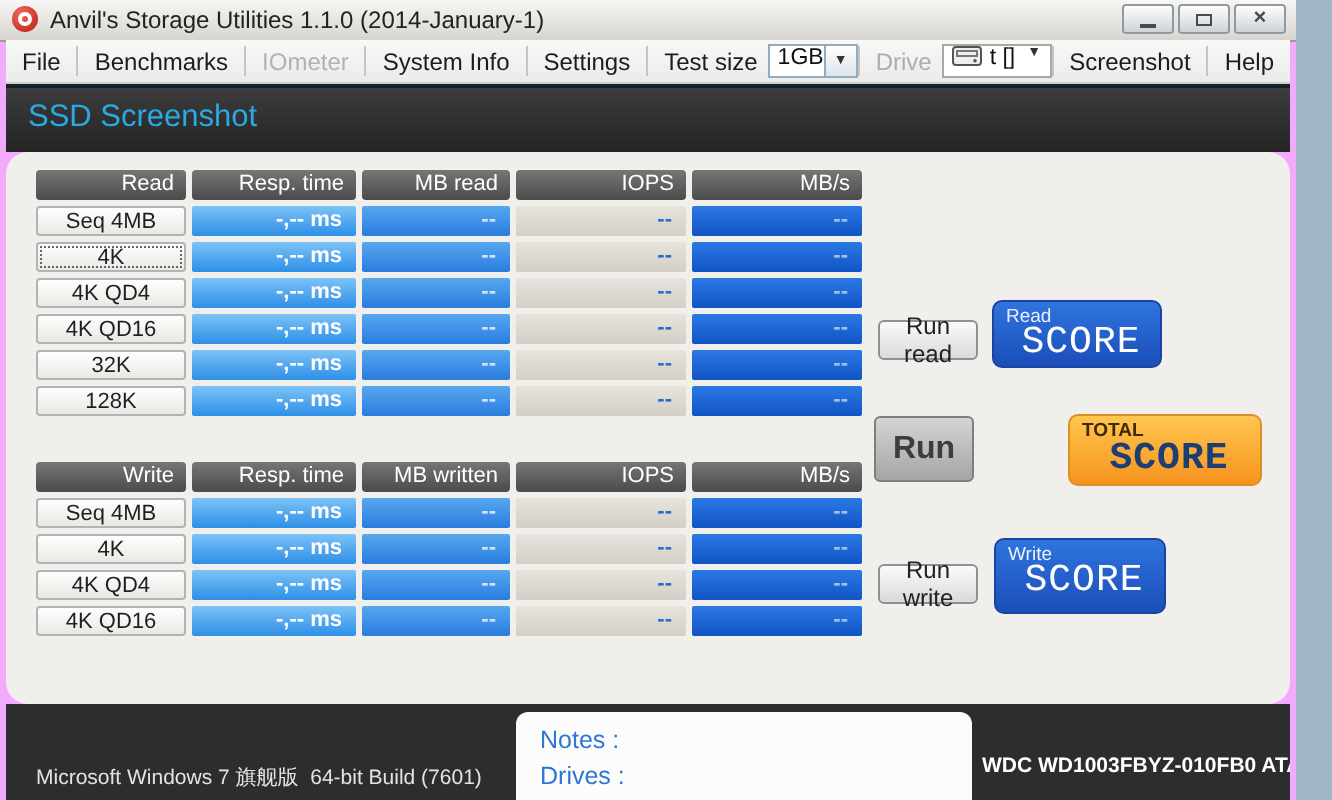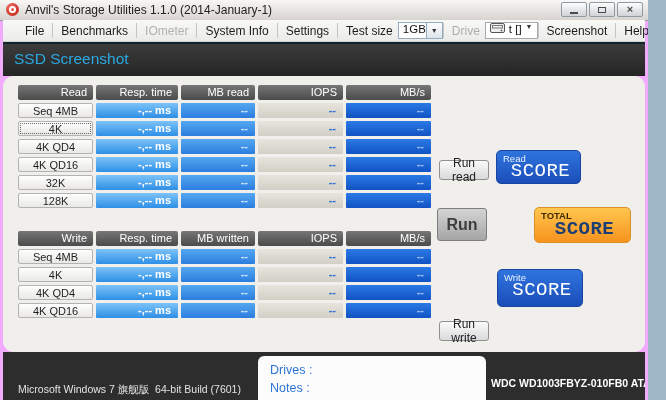--- a/index.html
+++ b/index.html
@@ -31,21 +31,21 @@
     display:flex; align-items:center; justify-content:center; box-sizing:border-box;
   }
   .glyph-min { width:8px; height:2px; background:#4a4a4a; margin-top:7px; }
   .glyph-max { width:8px; height:6px; border:1px solid #4a4a4a; box-sizing:border-box; }
   .glyph-close { font-size:11px; font-weight:bold; color:#4a4a4a; line-height:1; }
   
   .menubar {
     position:absolute; top:20px; left:3px; right:3px; height:22px;
     background:linear-gradient(#f8f8f6,#ebebe9);
     border-bottom:1px solid #cfcfcd;
-    display:flex; align-items:center; padding-left:14px; box-sizing:border-box;
+    display:flex; align-items:center; padding-left:0; box-sizing:border-box;
     white-space:nowrap;
   }
   .mitem { padding:0 8px; font-size:12px; color:#1c1c1c; line-height:18px; cursor:default; }
   .mitem.disabled { color:#b2b2b2;text-align:center; }
   .mlabel { padding:0 5px 0 8px; font-size:12px; color:#1c1c1c; }
   .mlabel.disabled { color:#aeaeae; }
   .msep { width:1px; height:15px; background:#c4c4c4; flex:0 0 auto; }
   .combo {
     display:flex; align-items:flex-start; height:17px; background:#fff;
     border:1px solid #93abc0; box-sizing:border-box;
@@ -89,21 +89,21 @@
   .cell.mb   { background:linear-gradient(#55a7f0,#2b7dde); color:#cfe5fb; }
   .cell.iops { background:linear-gradient(#e7e4dd,#d2cfc6); color:#2a6cd0; }
   .cell.mbs  { background:linear-gradient(#2b79e4,#1153c4); color:#9dc2f2; }
   .btn {
     position:absolute; border:1px solid #909090; border-radius:3px;
     background:linear-gradient(#fafafa,#dadada); font-size:12px; color:#222;
     display:flex; align-items:center; justify-content:center;
     font-family:inherit; box-sizing:border-box; cursor:pointer;
   }
   #run-read  { left:436px; top:84px;  width:50px; height:20px; }
-  #run-write { left:436px; top:206px; width:50px; height:20px;margin-top:39px; }
+  #run-write { left:436px; top:206px; width:50px; height:20px; }
   #run-main  {
     left:434px; top:132px; width:50px; height:33px;
     background:linear-gradient(#d4d4d4,#a5a5a5); border-color:#7e7e7e;
     font-size:16px; font-weight:bold; color:#3d3d3d;
   }
   .scorebox { position:absolute; border-radius:5px; box-sizing:border-box; }
   .scorebox .tag { position:absolute; left:6px; top:2px; font-size:9.5px; }
   .scorebox .big { position:absolute; left:8px; right:4px; top:9px; text-align:center; font-size:19px; letter-spacing:.5px;font-family:Liberation Mono, monospace; }
   .scorebox.blue { background:linear-gradient(#2f74de,#1b4eb9); border:1px solid #1a44a2; }
   .scorebox.blue .tag { color:#eaf1fc; }
@@ -289,22 +289,22 @@
   </div>
 
   <div class="footer">
     <div class="sysinfo">
       <div>Microsoft Windows 7 旗舰版  64-bit Build (7601)</div>
       
       
       
     </div>
     <div class="notes-panel">
+      <div>Notes :</div>
       <div>Drives :</div>
-      <div>Notes :</div>
     </div>
     <div class="devinfo">
       <div class="dev-title">WDC WD1003FBYZ-010FB0 ATA Device</div>
       
       
       
     </div>
   </div>
 
 </div>

